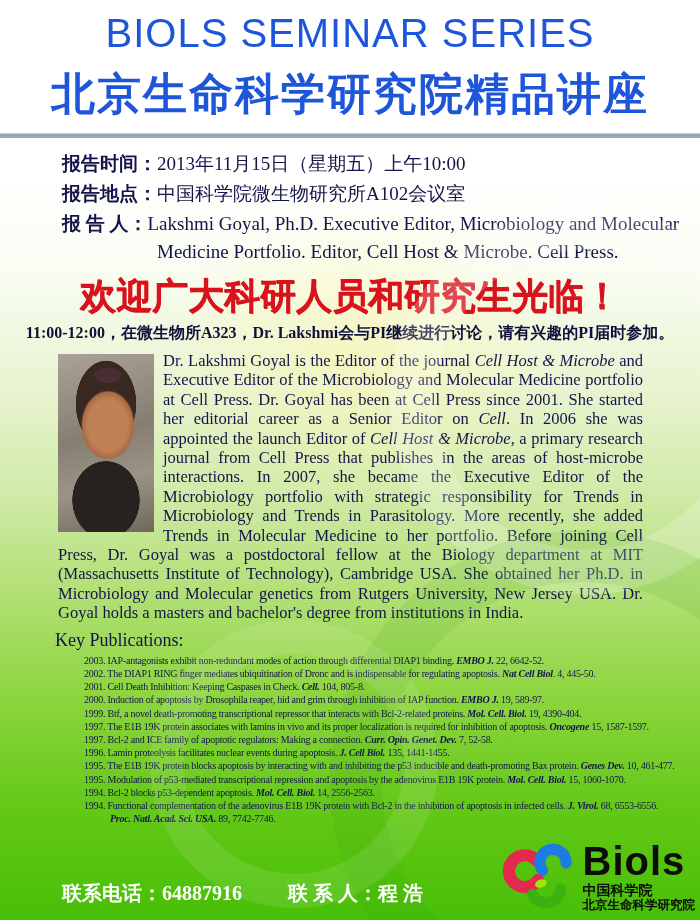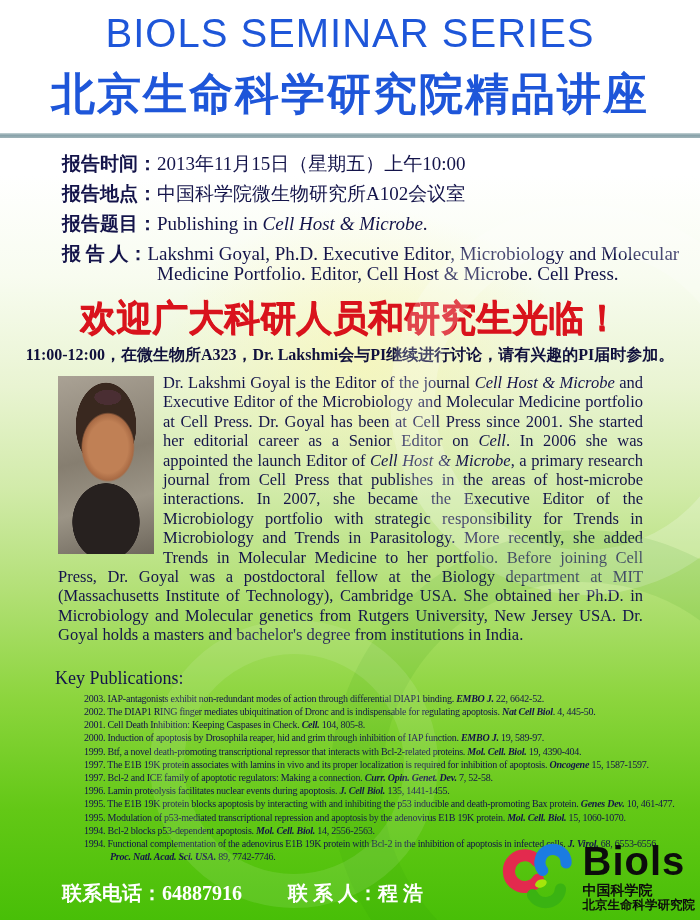--- a/index.html
+++ b/index.html
@@ -23,39 +23,39 @@
         font-size:40px;line-height:46px;letter-spacing:1px;}
   .t-zh{text-align:center;color:#1e56d9;font-family:"Liberation Sans",sans-serif;
         font-weight:bold;font-size:44px;line-height:50px;margin-top:13px;letter-spacing:2px;}
   .divider{height:5px;margin-top:14px;
         background:linear-gradient(180deg,#c6d4d6,#87a1a9 45%,#9fb3b8);}
 
   .info{margin:16px 0 0 62px;font-size:19px;}
   .info .row{margin-bottom:10px;line-height:20px;}
   .info .lbl{color:#14144a;font-weight:bold;}
   .it{font-style:italic;}
-  .val-line2{margin-left:95px;line-height:20px;}
+  .val-line2{margin-left:95px;line-height:20px;margin-top:8px;}
 
   .welcome{margin-top:9px;text-align:center;color:#d9131c;
         font-weight:bold;font-size:36px;line-height:46px;letter-spacing:0px;
         font-family:"DejaVu Serif",serif;text-shadow:0.6px 0.6px 0 #d9131c;}
   .note{margin-top:5px;text-align:center;font-weight:bold;font-size:16px;color:#10103c;}
 
   .bio{margin:7px 57px 0 58px;font-size:16.5px;line-height:19.4px;text-align:justify;}
   .photo{
     float:left;width:96px;height:178px;margin:3px 9px 2px 0;
     background:
       radial-gradient(20% 6% at 52% 12%, #4a2e33 0 70%, rgba(0,0,0,0) 71%),
       radial-gradient(58% 36% at 50% 82%, #27211f 0 60%, rgba(0,0,0,0) 61%),
       radial-gradient(40% 28% at 52% 40%, #c08055 0 52%, #a86a44 66%, rgba(0,0,0,0) 70%),
       radial-gradient(52% 40% at 50% 28%, #39281f 0 60%, rgba(0,0,0,0) 61%),
       linear-gradient(165deg,#aaa295,#867e70 45%,#9b9486 70%,#6e675c);
   }
 
-  .pubs{margin-top:23px;}
+  .pubs{margin-top:7px;}
   .pubs-heading{margin-left:55px;font-size:18px;color:#13134a;}
   .pub-list{margin:3px 0 0 84px;padding:0;list-style:none;
         font-size:10px;letter-spacing:-0.25px;line-height:13.2px;
         color:#13134a;white-space:nowrap;}
   .jr{font-weight:bold;font-style:italic;}
   .ref-line{display:block;margin-left:26px;}
 
   footer{position:absolute;left:62px;bottom:13px;color:#ffffff;
         font-weight:bold;font-size:20px;}
   .phone{margin-right:46px;}
@@ -83,23 +83,20 @@
     <div class="t-zh">北京生命科学研究院精品讲座</div>
   </header>
   <div class="divider"></div>
 
   <section class="info">
     <div class="row">
       <span class="lbl">报告时间：</span><span>2013年11月15日（星期五）上午10:00</span>
     </div>
     <div class="row">
       <span class="lbl">报告地点：</span><span>中国科学院微生物研究所A102会议室</span>
-    </div>
-    <div class="row">
-      <span class="lbl">报告题目：</span><span><span>Publishing in </span><span class="it">Cell Host &amp; Microbe</span><span>.</span></span>
     </div>
     <div class="row">
       <span class="lbl">报 告 人：</span><span>Lakshmi Goyal, Ph.D. Executive Editor, Microbiology and Molecular</span>
       <div class="val-line2">Medicine Portfolio. Editor, Cell Host &amp; Microbe. Cell Press.</div>
     </div>
   </section>
 
   <div class="welcome">欢迎广大科研人员和研究生光临！</div>
   <div class="note">11:00-12:00，在微生物所A323，Dr. Lakshmi会与PI继续进行讨论，请有兴趣的PI届时参加。</div>
 

